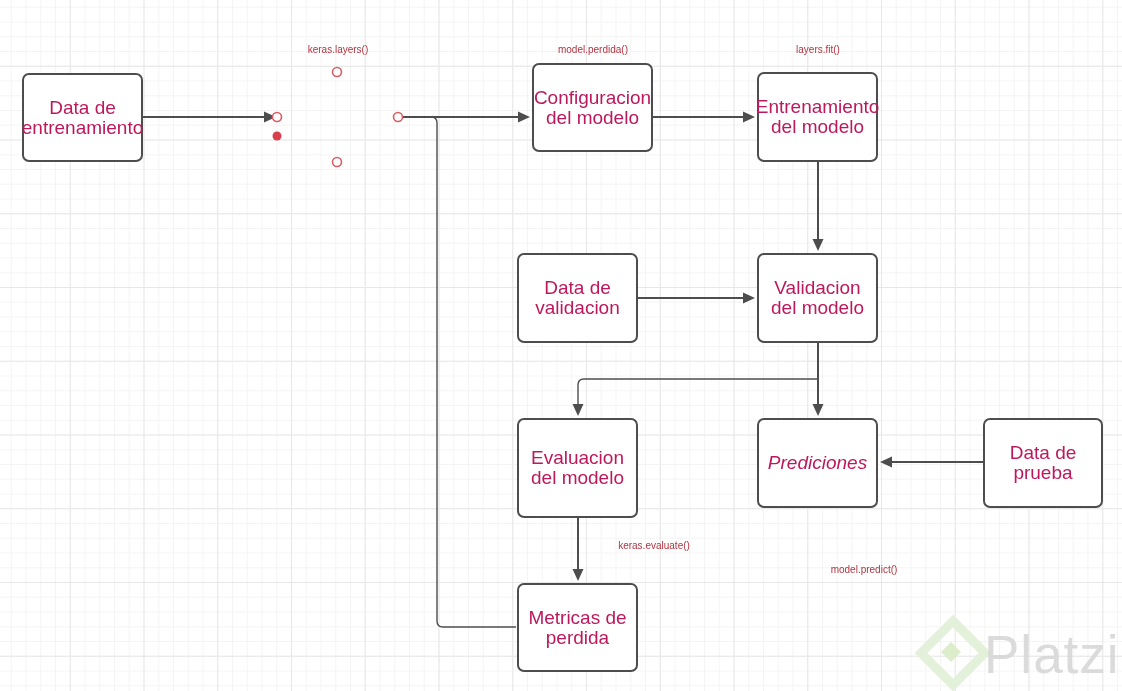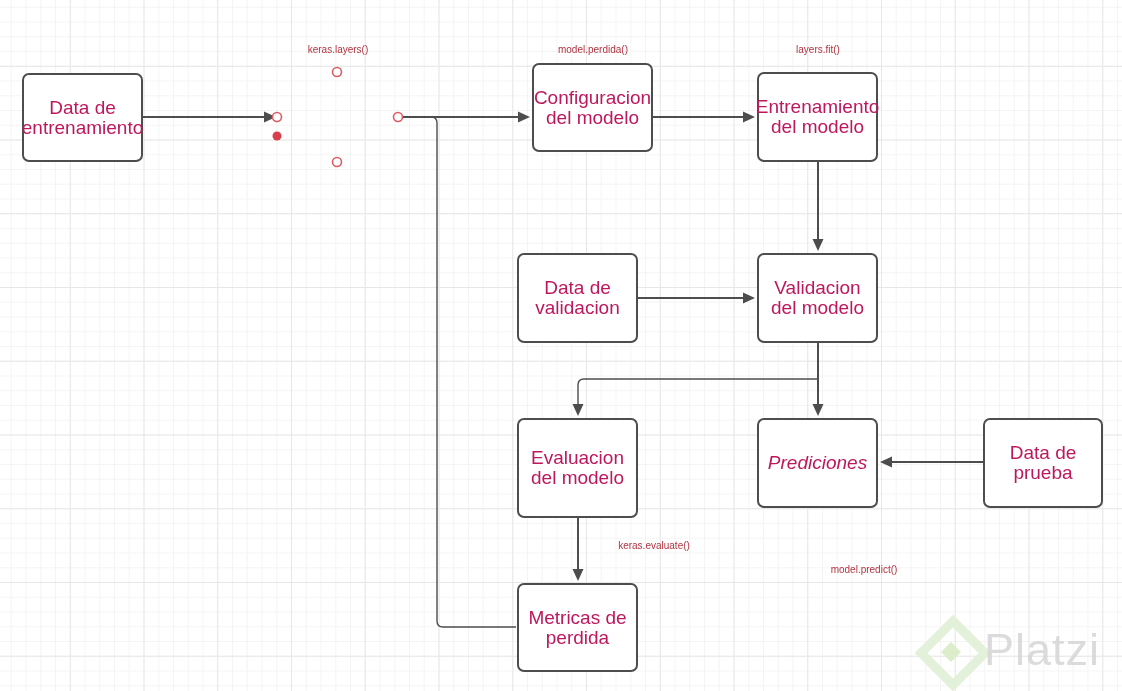--- a/index.html
+++ b/index.html
@@ -37,21 +37,21 @@
     white-space:nowrap;
     transform:translate(-50%,-50%);
     z-index:4;
     text-align:center;
   }
   #edge-layer{position:absolute;left:0;top:0;z-index:2;}
   #handle-layer{position:absolute;left:0;top:0;z-index:5;}
   .watermark{position:absolute;z-index:1;}
   .watermark-text{
     position:absolute;left:984px;top:624px;
-    font-size:45px;color:#d5d5d5;opacity:0.85;
+    font-size:53px;color:#d5d5d5;opacity:0.85;
     letter-spacing:1px;
   }
 </style>
 </head>
 <body>
 
 <div class="canvas" id="canvas">
 
   <svg id="edge-layer" width="1122" height="691">
       <path d="M143 117 H264" fill="none" stroke="#4d4d4d" stroke-width="2"></path>

